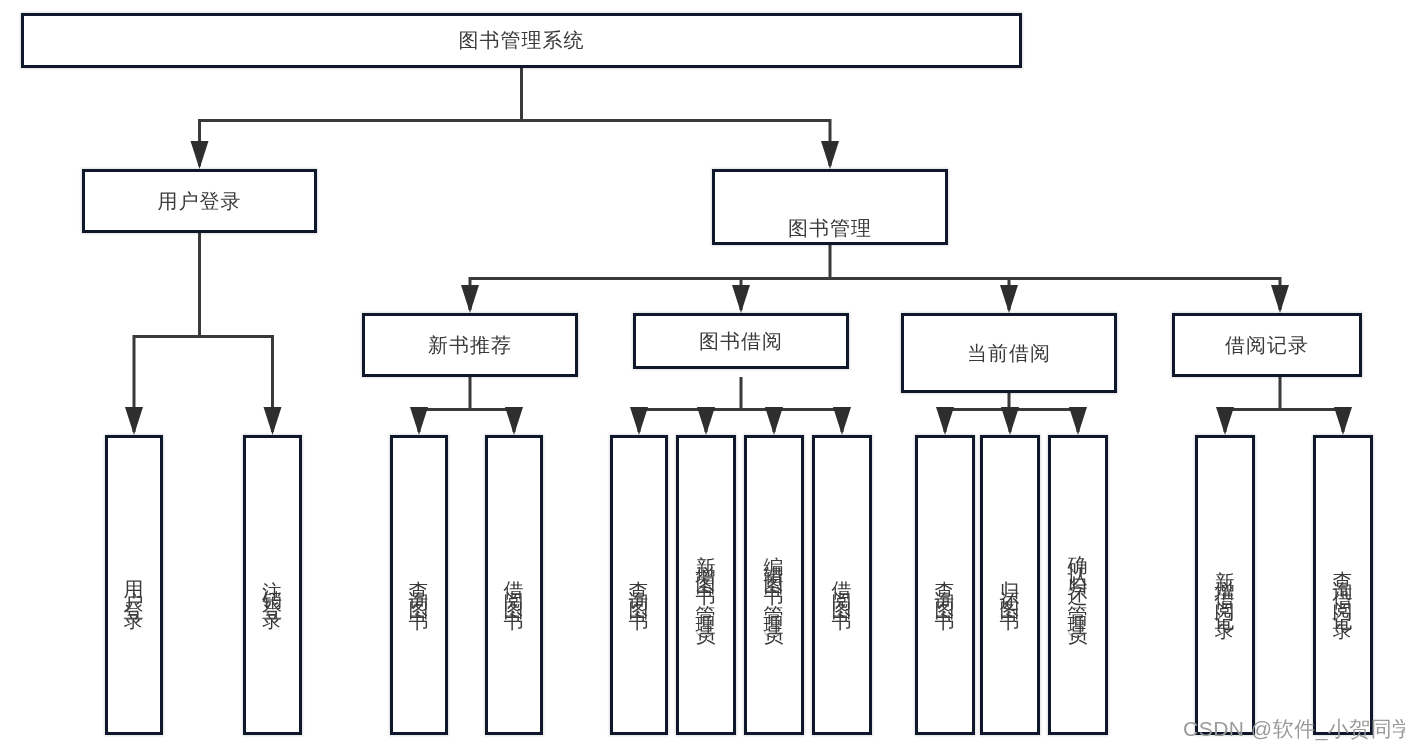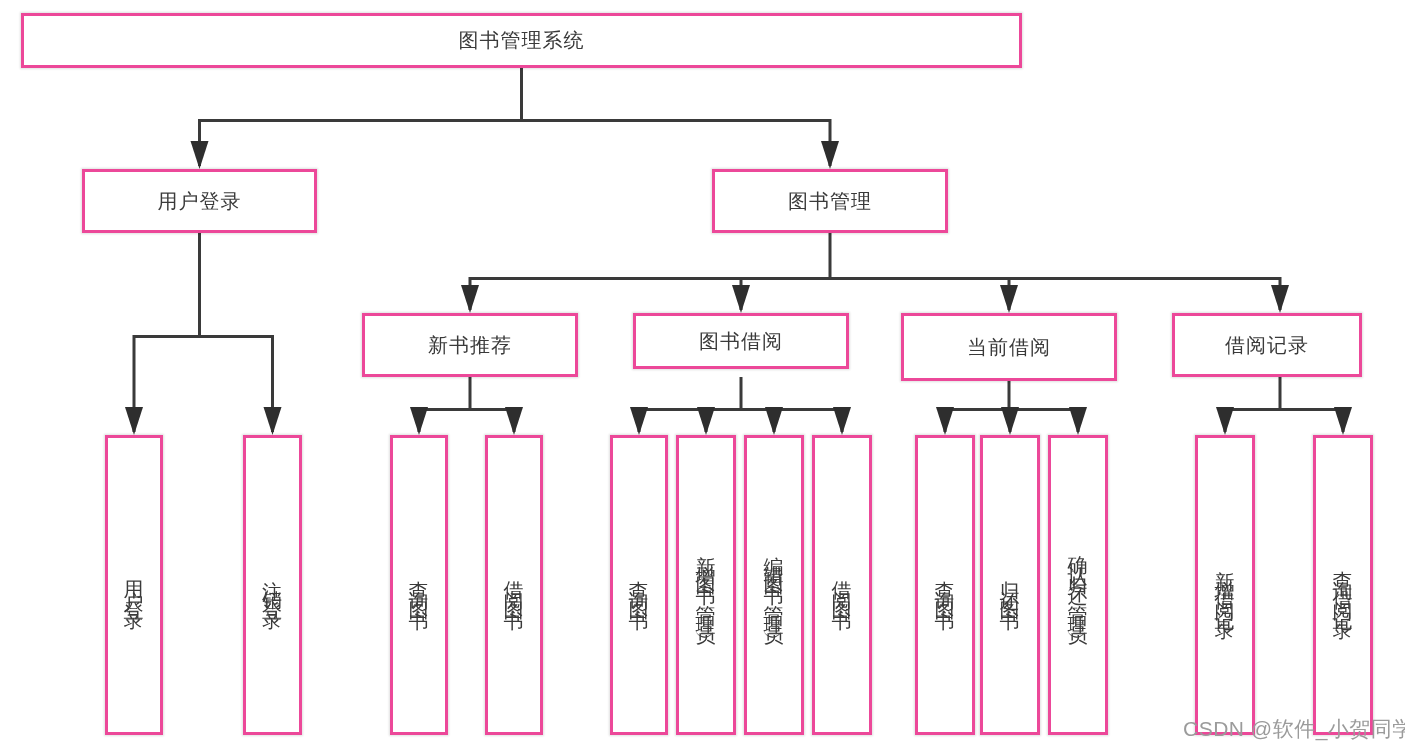--- a/index.html
+++ b/index.html
@@ -15,21 +15,21 @@
   #wires {
     position: absolute;
     left: 0; top: 0;
     width: 1405px; height: 747px;
     z-index: 1;
   }
   .node {
     position: absolute;
     box-sizing: border-box;
     background: #ffffff;
-    border: 3px solid #ec4899;
+    border: 3px solid #0f172a;
     box-shadow: 0 0 2px 1px rgba(0,0,0,0.12);
     display: flex;
     align-items: center;
     justify-content: center;
     z-index: 2;
   }
   .hnode span {
     font-size: 20px;
     letter-spacing: 1px;
     white-space: nowrap;
@@ -101,31 +101,31 @@
     </g>
   </svg>
 
   <div class="node hnode" style="left:21px;top:13px;width:1001px;height:55px;">
     <span>图书管理系统</span>
   </div>
 
   <div class="node hnode" style="left:82px;top:169px;width:235px;height:64px;">
     <span>用户登录</span>
   </div>
-  <div class="node hnode" style="left:712px;top:169px;width:236px;height:64px;">
+  <div class="node hnode" style="left:712px;top:169px;width:236px;height:76px;align-items:flex-end;">
     <span>图书管理</span>
   </div>
 
   <div class="node hnode" style="left:362px;top:313px;width:216px;height:64px;">
     <span>新书推荐</span>
   </div>
   <div class="node hnode" style="left:633px;top:313px;width:216px;height:56px;">
     <span>图书借阅</span>
   </div>
-  <div class="node hnode" style="left:901px;top:313px;width:216px;height:68px;">
+  <div class="node hnode" style="left:901px;top:313px;width:216px;height:80px;">
     <span>当前借阅</span>
   </div>
   <div class="node hnode" style="left:1172px;top:313px;width:190px;height:64px;">
     <span>借阅记录</span>
   </div>
 
   <div class="node leaf" style="left:105px;width:58px;">
     <span>用户登录</span>
   </div>
   <div class="node leaf" style="left:243px;width:59px;">

